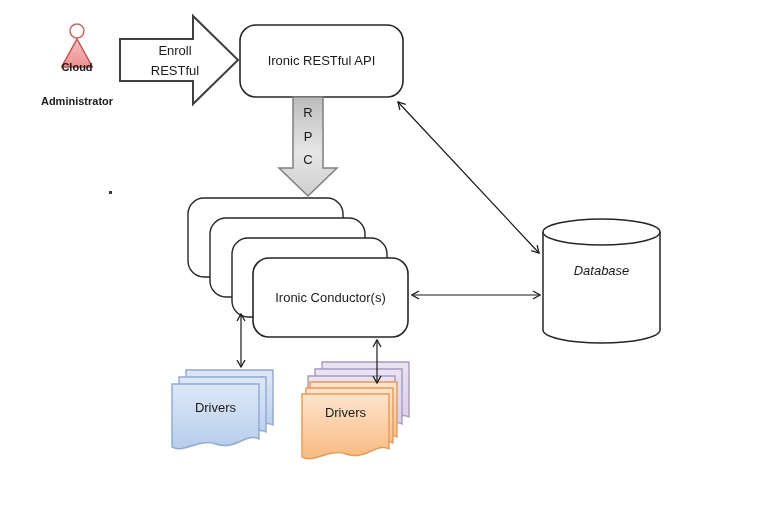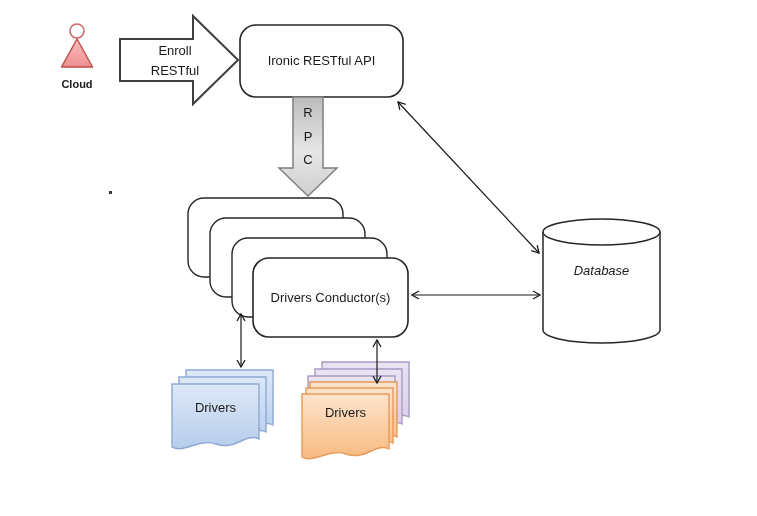--- a/index.html
+++ b/index.html
@@ -88,36 +88,37 @@
     </g>
 
     <line x1="398" y1="102" x2="539" y2="253" stroke="#1a1a1a" stroke-width="1.2" marker-start="url(#ah)" marker-end="url(#ah)"></line>
     <line x1="412" y1="295" x2="540" y2="295" stroke="#1a1a1a" stroke-width="1.2" marker-start="url(#ah)" marker-end="url(#ah)"></line>
     <line x1="241" y1="314" x2="241" y2="367" stroke="#1a1a1a" stroke-width="1.2" marker-start="url(#ah)" marker-end="url(#ah)"></line>
     <line x1="377" y1="340" x2="377" y2="383" stroke="#1a1a1a" stroke-width="1.2" marker-start="url(#ah)" marker-end="url(#ah)"></line>
   </svg>
 
   <div class="lbl small" style="left:17px;top:69px;width:120px;height:30px;flex-direction:column;">
     <span class="ln">Cloud</span>
+    <span class="ln">Administrator</span>
   </div>
 
   <div class="lbl" style="left:136px;top:41px;width:78px;height:40px;flex-direction:column;line-height:20px;">
     <span class="ln">Enroll</span>
     <span class="ln">RESTful</span>
   </div>
 
   <div class="lbl" style="left:240px;top:25px;width:163px;height:72px;">Ironic RESTful API</div>
 
   <div class="stack-col" style="left:296px;top:105px;width:24px;height:62px;">
     <span>R</span>
     <span>P</span>
     <span>C</span>
   </div>
 
-  <div class="lbl" style="left:253px;top:258px;width:155px;height:79px;">Drivers Conductor(s)</div>
+  <div class="lbl" style="left:253px;top:258px;width:155px;height:79px;">Ironic Conductor(s)</div>
 
   <div class="lbl" style="left:543px;top:232px;width:117px;height:78px;font-style:italic;">Database</div>
 
   <div class="lbl" style="left:172px;top:384px;width:87px;height:48px;">Drivers</div>
 
   <div class="lbl" style="left:302px;top:392px;width:87px;height:42px;">Drivers</div>
 
   <div class="dot" style="left:109px;top:191px;"></div>
 </div>
 

